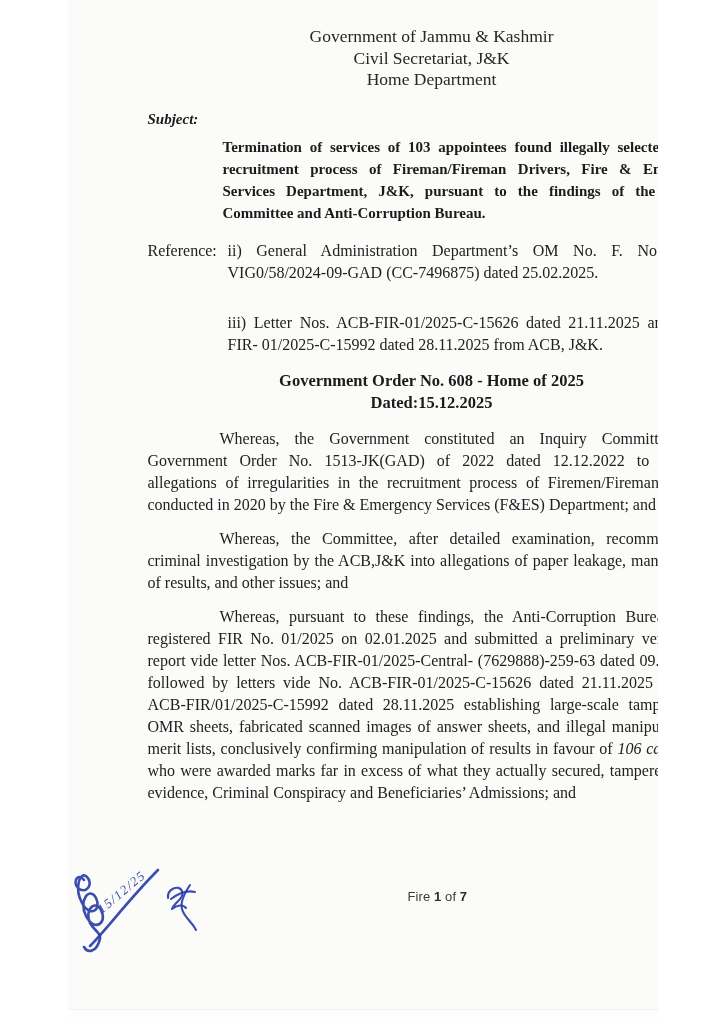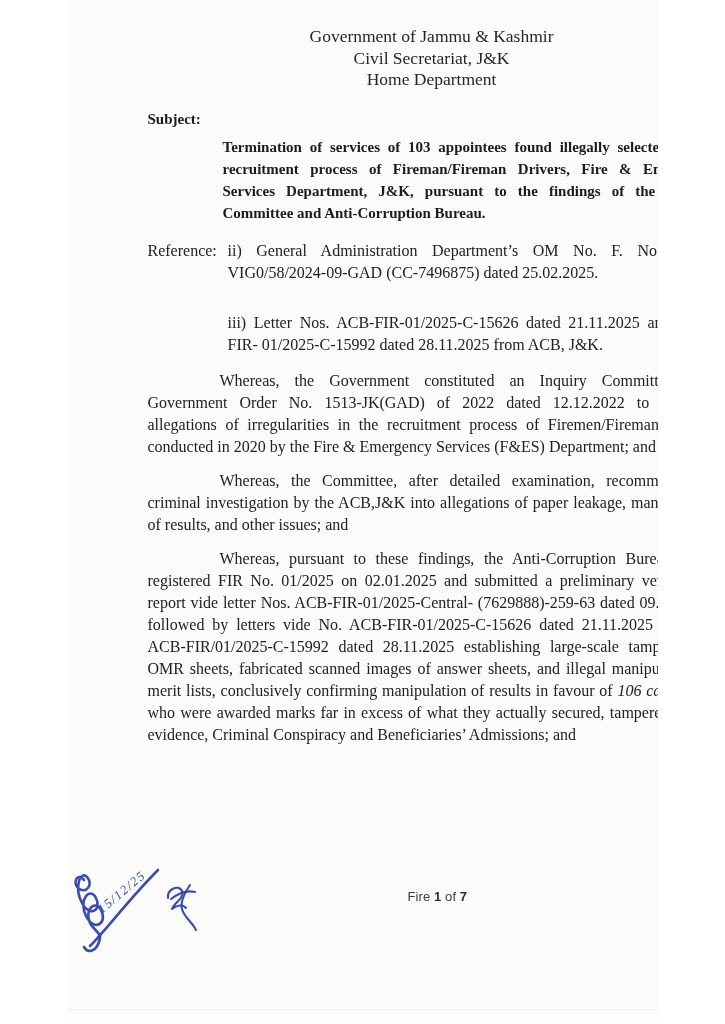--- a/index.html
+++ b/index.html
@@ -43,21 +43,21 @@
   }
 
   .subject-row {
     display: flex;
     margin-top: 17px;
     font-weight: bold;
     font-size: 15px;
     line-height: 22px;
     color: #1b1b1b;
   }
-  .subject-label { flex: none; width: 75px; }
+  .subject-label { flex: none; width: 75px; font-style: italic; }
   .subject-text  { flex: 1; text-align: justify; margin-top: 28px; }
 
   .ref-row {
     display: flex;
     margin-top: 16px;
     font-size: 16px;
   }
   .ref-label { flex: none; width: 80px; }
   .ref-items { flex: 1; }
   .ref-item  { text-align: justify; }
@@ -136,20 +136,24 @@
     </div>
 
     <div class="ref-row">
       <div class="ref-label">Reference:</div>
       <div class="ref-items">
         <div class="ref-item">ii) General Administration Department’s OM No. F. No. GAD-VIG0/58/2024-09-GAD (CC-7496875) dated 25.02.2025.</div>
         <div class="ref-item">iii) Letter Nos. ACB-FIR-01/2025-C-15626 dated 21.11.2025 and ACB-FIR- 01/2025-C-15992 dated 28.11.2025 from ACB, J&amp;K.</div>
       </div>
     </div>
 
+    <div class="order-head">
+      <div>Government Order No. 608 - Home of 2025</div>
+      <div>Dated:15.12.2025</div>
+    </div>
 
     <p class="para para-first"><span>Whereas, the Government constituted an Inquiry Committee vide Government Order No. 1513-JK(GAD) of 2022 dated 12.12.2022 to examine allegations of irregularities in the recruitment process of Firemen/Fireman Drivers conducted in 2020 by the Fire &amp; Emergency Services (F&amp;ES) Department; and</span><span class="em"></span><span></span></p>
 
     <p class="para"><span>Whereas, the Committee, after detailed examination, recommended a criminal investigation by the ACB,J&amp;K into allegations of paper leakage, manipulation of results, and other issues; and</span><span class="em"></span><span></span></p>
 
     <p class="para"><span>Whereas, pursuant to these findings, the Anti-Corruption Bureau, J&amp;K registered FIR No. 01/2025 on 02.01.2025 and submitted a preliminary verification report vide letter Nos. ACB-FIR-01/2025-Central- (7629888)-259-63 dated 09.01.2025, followed by letters vide No. ACB-FIR-01/2025-C-15626 dated 21.11.2025 and No. ACB-FIR/01/2025-C-15992 dated 28.11.2025 establishing large-scale tampering in OMR sheets, fabricated scanned images of answer sheets, and illegal manipulation of merit lists, conclusively confirming manipulation of results in favour of </span><span class="em">106 candidates</span><span> who were awarded marks far in excess of what they actually secured, tampered digital evidence, Criminal Conspiracy and Beneficiaries’ Admissions; and</span></p>
 
   </div>
 
   <div class="page-footer">

